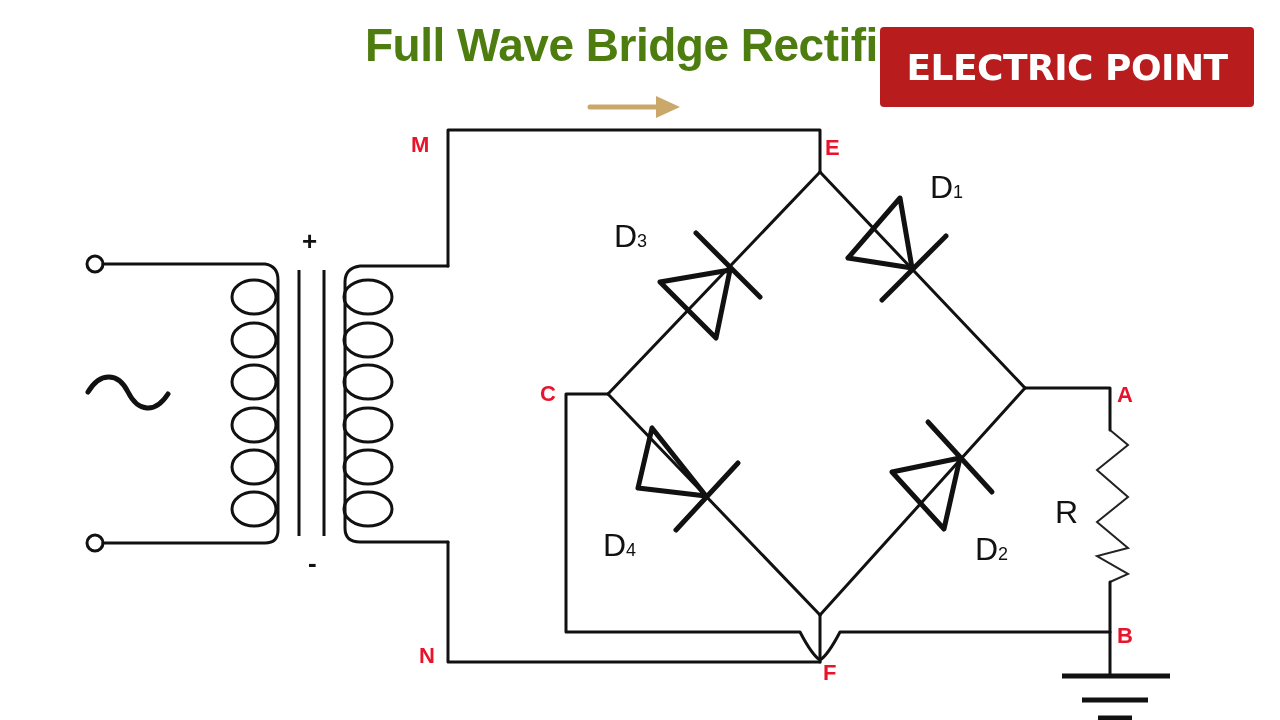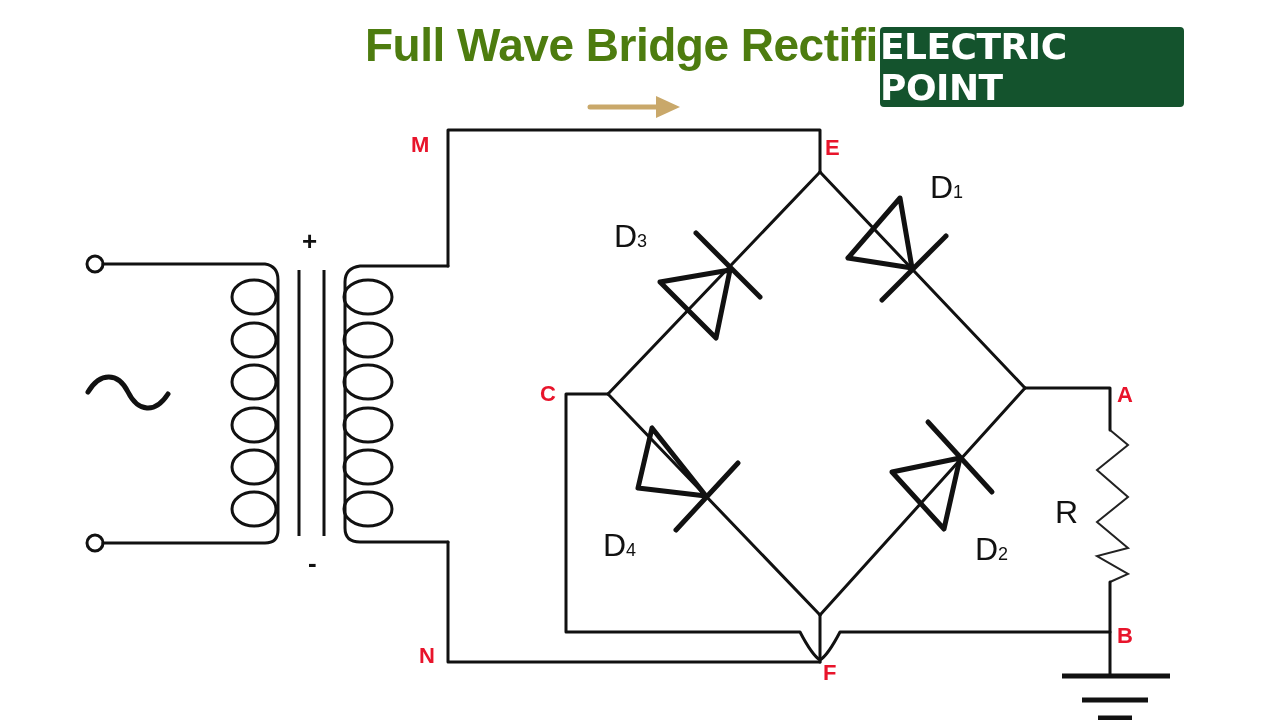--- a/index.html
+++ b/index.html
@@ -3,22 +3,22 @@
 <meta charset="utf-8">
 <style>
   html, body { margin: 0; padding: 0; background: #ffffff; }
   body { width: 1280px; height: 720px; position: relative; overflow: hidden; font-family: "Liberation Sans", sans-serif; }
   #title {
     position: absolute; left: 318px; top: 18px;
     font-family: "Liberation Sans", sans-serif; font-weight: bold; font-size: 46px;
     color: #4d7c0f; letter-spacing: -0.5px; white-space: nowrap; margin-left: 47px;
   }
   #brand {
-    position: absolute; left: 880px; top: 27px; width: 304px; height: 80px;
-    background: #14532d; border-radius: 4px;
+    position: absolute; left: 880px; top: 27px; width: 374px; height: 80px;
+    background: #b91c1c; border-radius: 4px;
     display: flex; align-items: center; justify-content: center;
   }
   #brand span {
     color: #ffffff; font-family: "DejaVu Sans", sans-serif; font-weight: bold;
     font-size: 36px; letter-spacing: -0.5px;
   }
   svg#diagram { position: absolute; left: 0; top: 0; }
   .wire { stroke: #111; stroke-width: 3; fill: none; stroke-linecap: round; stroke-linejoin: round; }
   .thick { stroke: #111; stroke-width: 5; fill: none; stroke-linecap: round; stroke-linejoin: round; }
   .node-label { fill: #e8142b; font-family: "Liberation Sans", sans-serif; font-weight: bold; font-size: 22px; }

